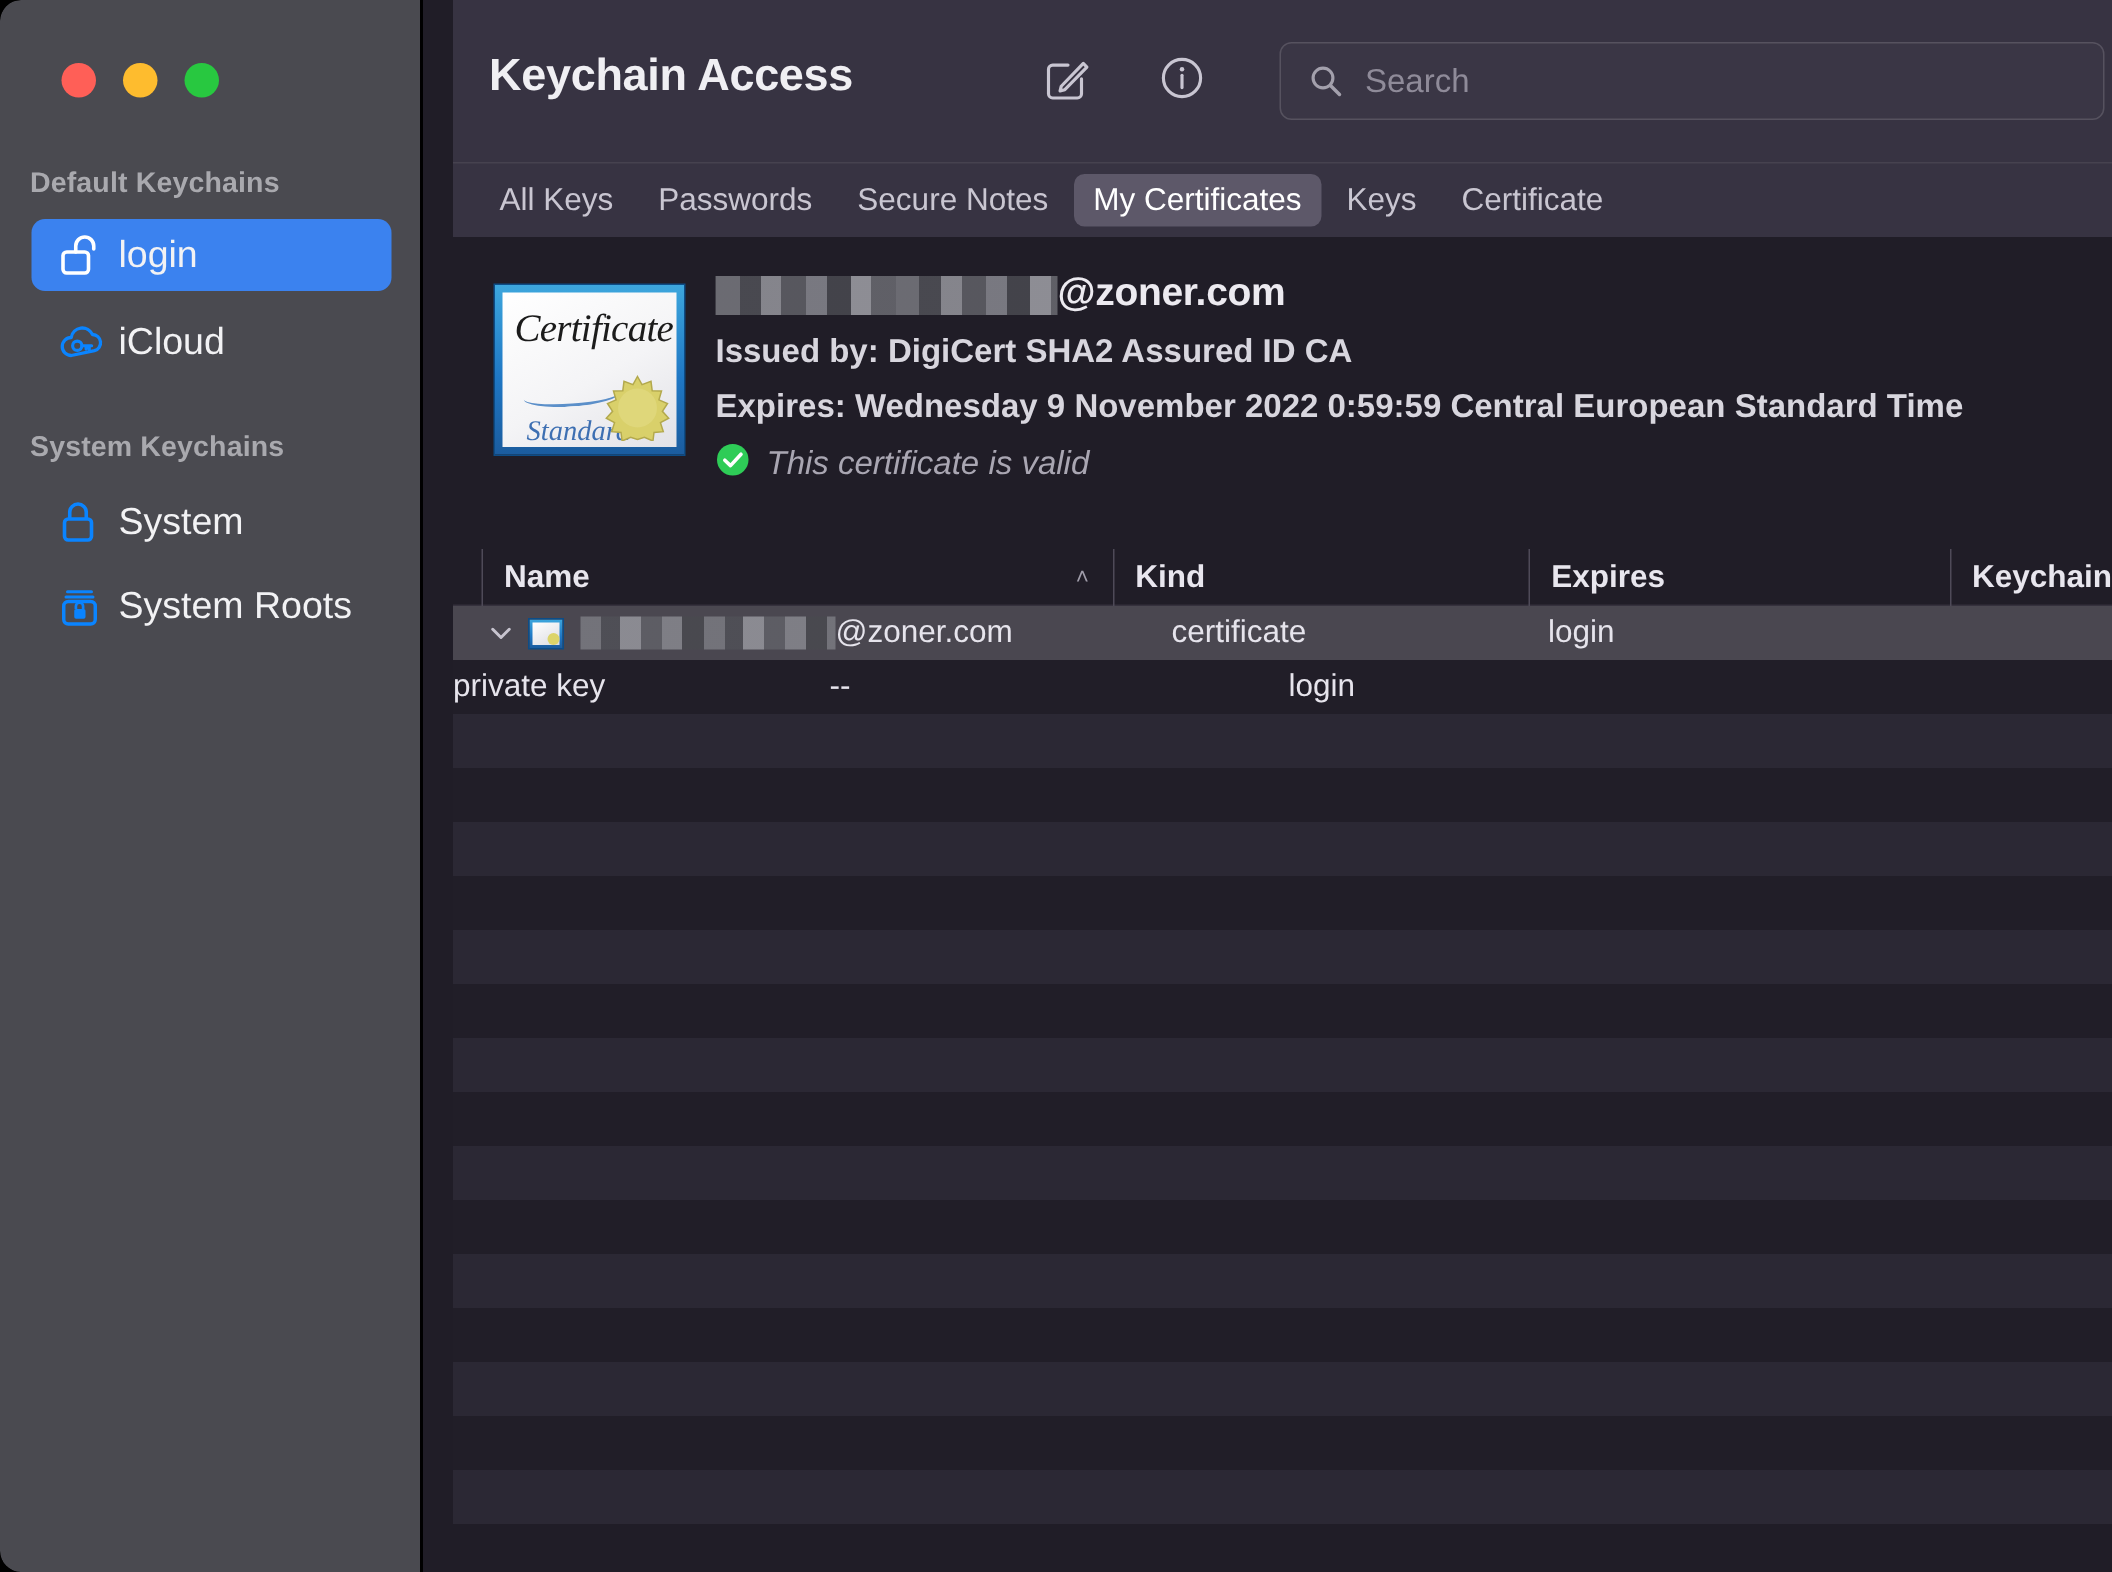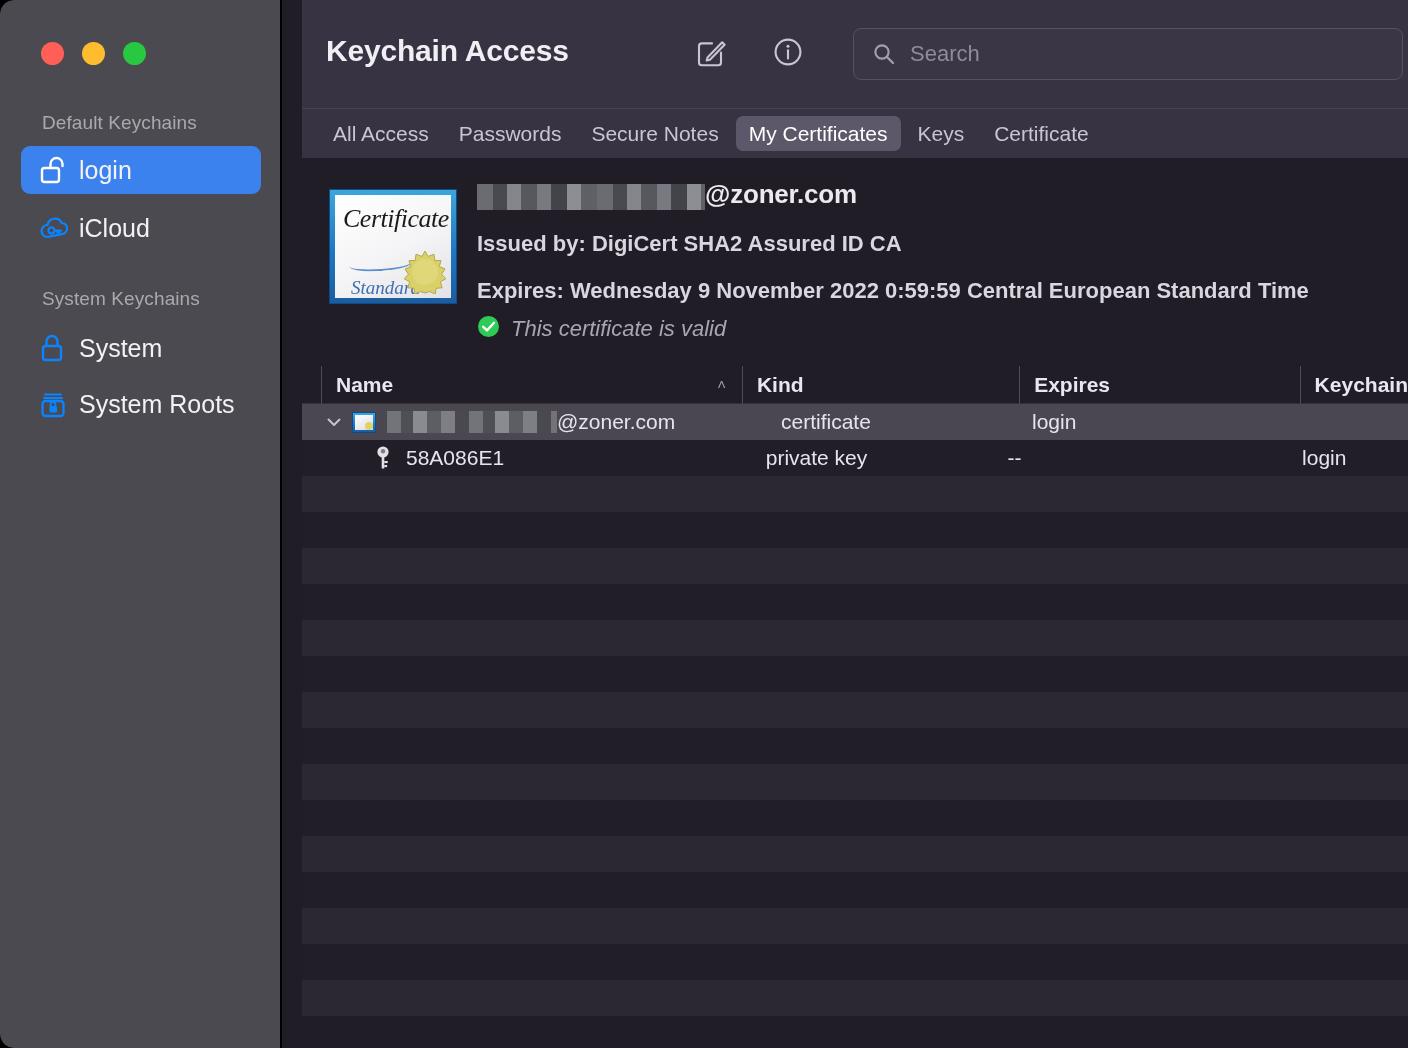--- a/index.html
+++ b/index.html
@@ -45,24 +45,24 @@
     gap: 18px;
     align-items: center;
   }
   .light { width: 23px; height: 23px; border-radius: 50%; }
   .light.red    { background: #ff5f57; }
   .light.yellow { background: #febc2e; }
   .light.green  { background: #28c840; }
 
   .sb-section-title {
     position: absolute;
-    left: 42px;
+    left: 20px;
     font-size: 19px;
     color: #a9a9ae;
-    font-weight: 400;
+    font-weight: 700;
     letter-spacing: 0.1px;
     white-space: nowrap;
   }
   #sec-default { top: 112px; }
   #sec-system  { top: 288px; }
 
   .sb-item {
     position: absolute;
     left: 21px;
     width: 240px;
@@ -260,21 +260,21 @@
   }
   #cert-domain {
     font-size: 26px;
     font-weight: bold;
     color: #eceaf0;
     letter-spacing: -0.2px;
   }
   .detail-line {
     font-size: 22px;
     color: #d8d6de;
-    margin-top: 21px;
+    margin-top: 11px;
     white-space: nowrap;
     font-weight: 600;
   }
   #validity-row {
     display: flex;
     align-items: center;
     margin-top: 11px;
   }
   #valid-text {
     font-size: 22px;
@@ -485,21 +485,21 @@
           <svg width="24" height="24" viewBox="0 0 24 24">
             <circle cx="10" cy="10" r="6.6" fill="none" stroke="#a3a0ac" stroke-width="2.1"></circle>
             <path d="M15 15 L21 21" stroke="#a3a0ac" stroke-width="2.3" stroke-linecap="round"></path>
           </svg>
         </span>
         <input id="search-input" type="text" placeholder="Search" style="">
       </div>
     </div>
 
     <div id="tabbar">
-      <div class="tab">All Access</div>
+      <div class="tab">All Keys</div>
       <div class="tab">Passwords</div>
       <div class="tab">Secure Notes</div>
       <div class="tab active">My Certificates</div>
       <div class="tab">Keys</div>
       <div class="tab">Certificate</div>
     </div>
 
     <div id="detail">
 
       <div id="cert-thumb">
@@ -564,32 +564,20 @@
               </span>
           </span>
           <span class="redact-sm"></span>
           <span class="name-text">@zoner.com</span>
         </div>
         <div class="cell c-kind">certificate</div>
         <div class="cell c-keychain">login</div>
       </div>
 
       <div class="row odd">
-        <div class="cell c-name indent">
-          <span class="row-icon">
-            <svg width="20" height="26" viewBox="0 0 20 26">
-              <circle cx="10" cy="7" r="5.6" fill="#e3e1e8"></circle>
-              <circle cx="10" cy="6.2" r="2.2" fill="#7e7c86"></circle>
-              <rect x="8.7" y="11.5" width="2.6" height="12" fill="#e3e1e8"></rect>
-              <rect x="11.3" y="16" width="3.4" height="2.1" fill="#e3e1e8"></rect>
-              <rect x="11.3" y="20" width="2.8" height="2.1" fill="#e3e1e8"></rect>
-            </svg>
-          </span>
-          <span class="name-text">58A086E1</span>
-        </div>
         <div class="cell c-kind">private key</div>
         <div class="cell c-expires">--</div>
         <div class="cell c-keychain">login</div>
       </div>
 
       <div id="empty-rows">
           <div class="row even"></div>
           <div class="row odd"></div>
           <div class="row even"></div>
           <div class="row odd"></div>

